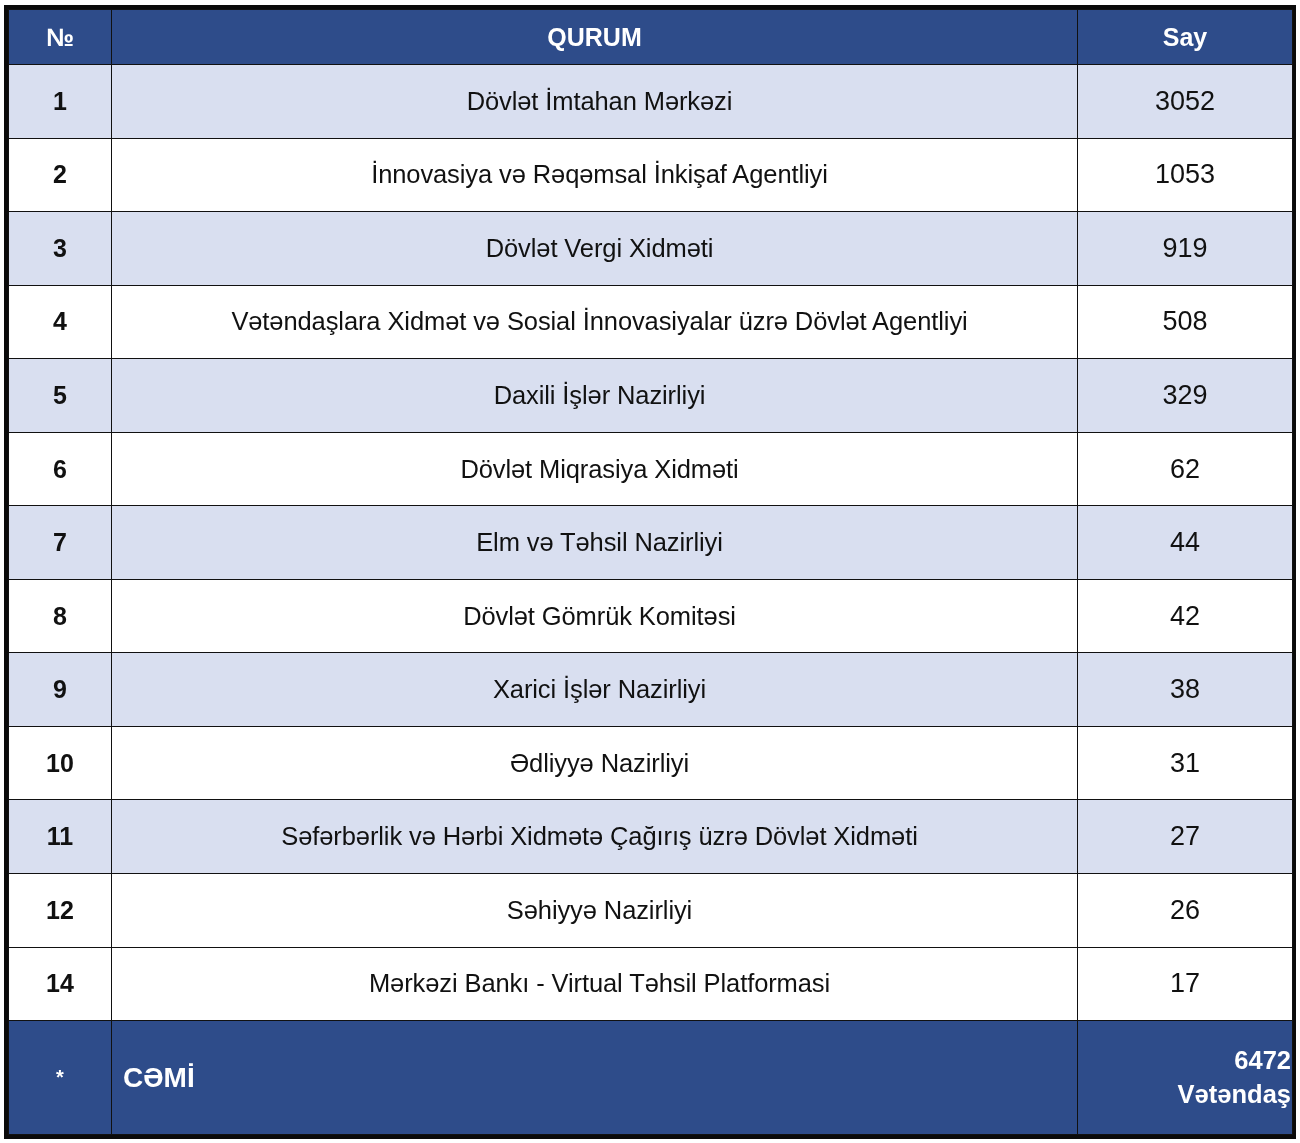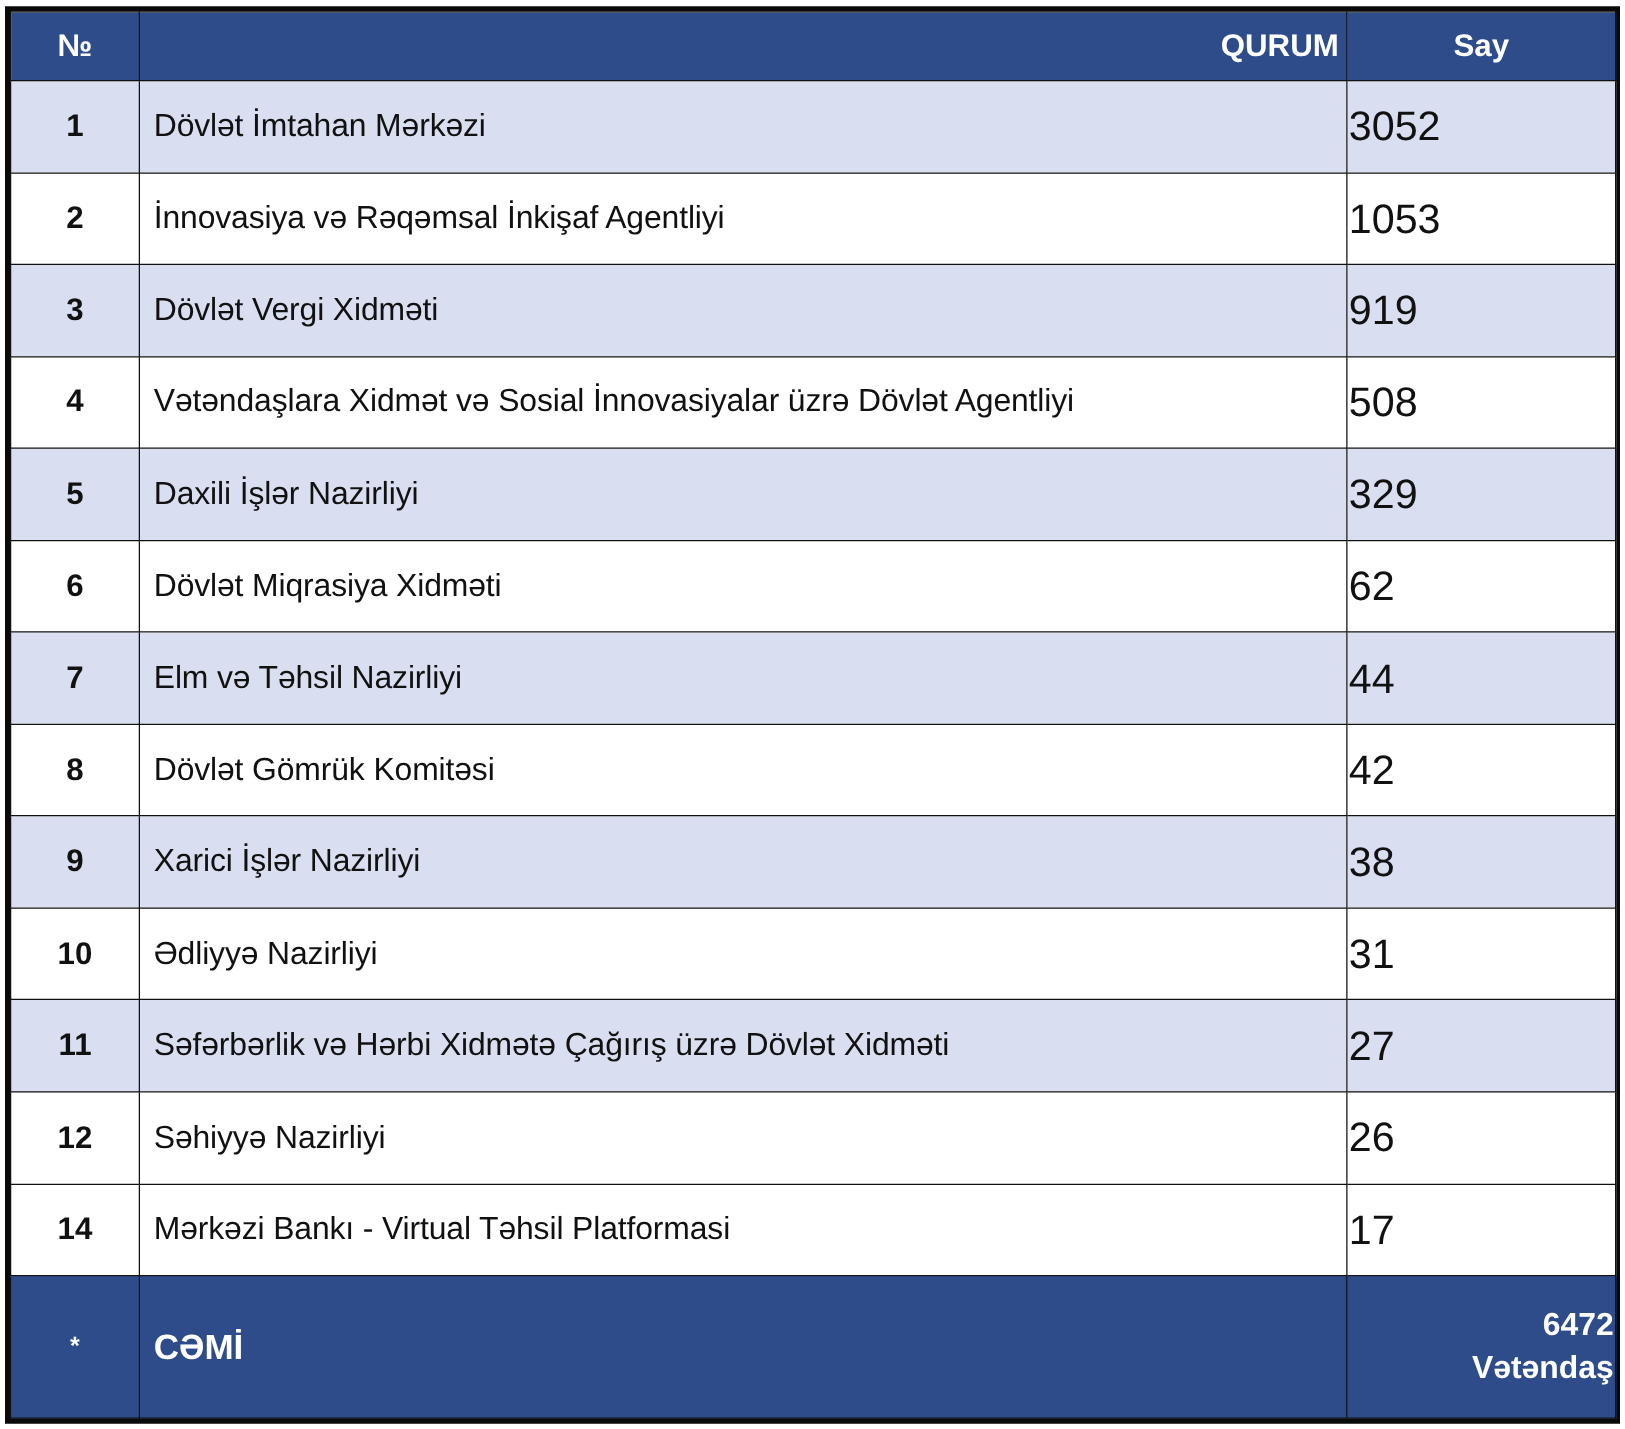--- a/index.html
+++ b/index.html
@@ -44,50 +44,50 @@
     background: #2e4c8a;
     color: #ffffff;
     font-weight: bold;
     font-size: 25px;
     border: 1px solid #111111;
     padding: 0 6px;
     box-sizing: border-box;
     white-space: nowrap;
   }
   thead th.th-no   { text-align: center; font-size: 25px; }
-  thead th.th-name { text-align: right; }
+  thead th.th-name { text-align: center; }
   thead th.th-cnt  { text-align: center; }
 
   
   tbody tr.data-row { height: 65.3px; }
   tbody tr.tint { background: #d9dff0; }
   tbody tr.plain { background: #ffffff; }
 
   tbody td {
     border: 1px solid #111111;
     color: #111111;
     box-sizing: border-box;
     vertical-align: middle;
   }
   td.cell-no {
     text-align: center;
     font-weight: bold;
     font-size: 25px;
   }
   td.cell-name {
-    text-align: left;
+    text-align: center;
     font-size: 25.5px;
     padding-left: 11px;
     letter-spacing: -0.1px;
     white-space: nowrap;
     overflow: hidden;
   }
   td.cell-cnt {
-    text-align: left;
-    font-size: 33px;
+    text-align: center;
+    font-size: 27px;
   }
 
   
   tr.total-row {
     height: 101px;
     background: #2e4c8a;
   }
   tr.total-row td {
     background: #2e4c8a;
     color: #ffffff;

